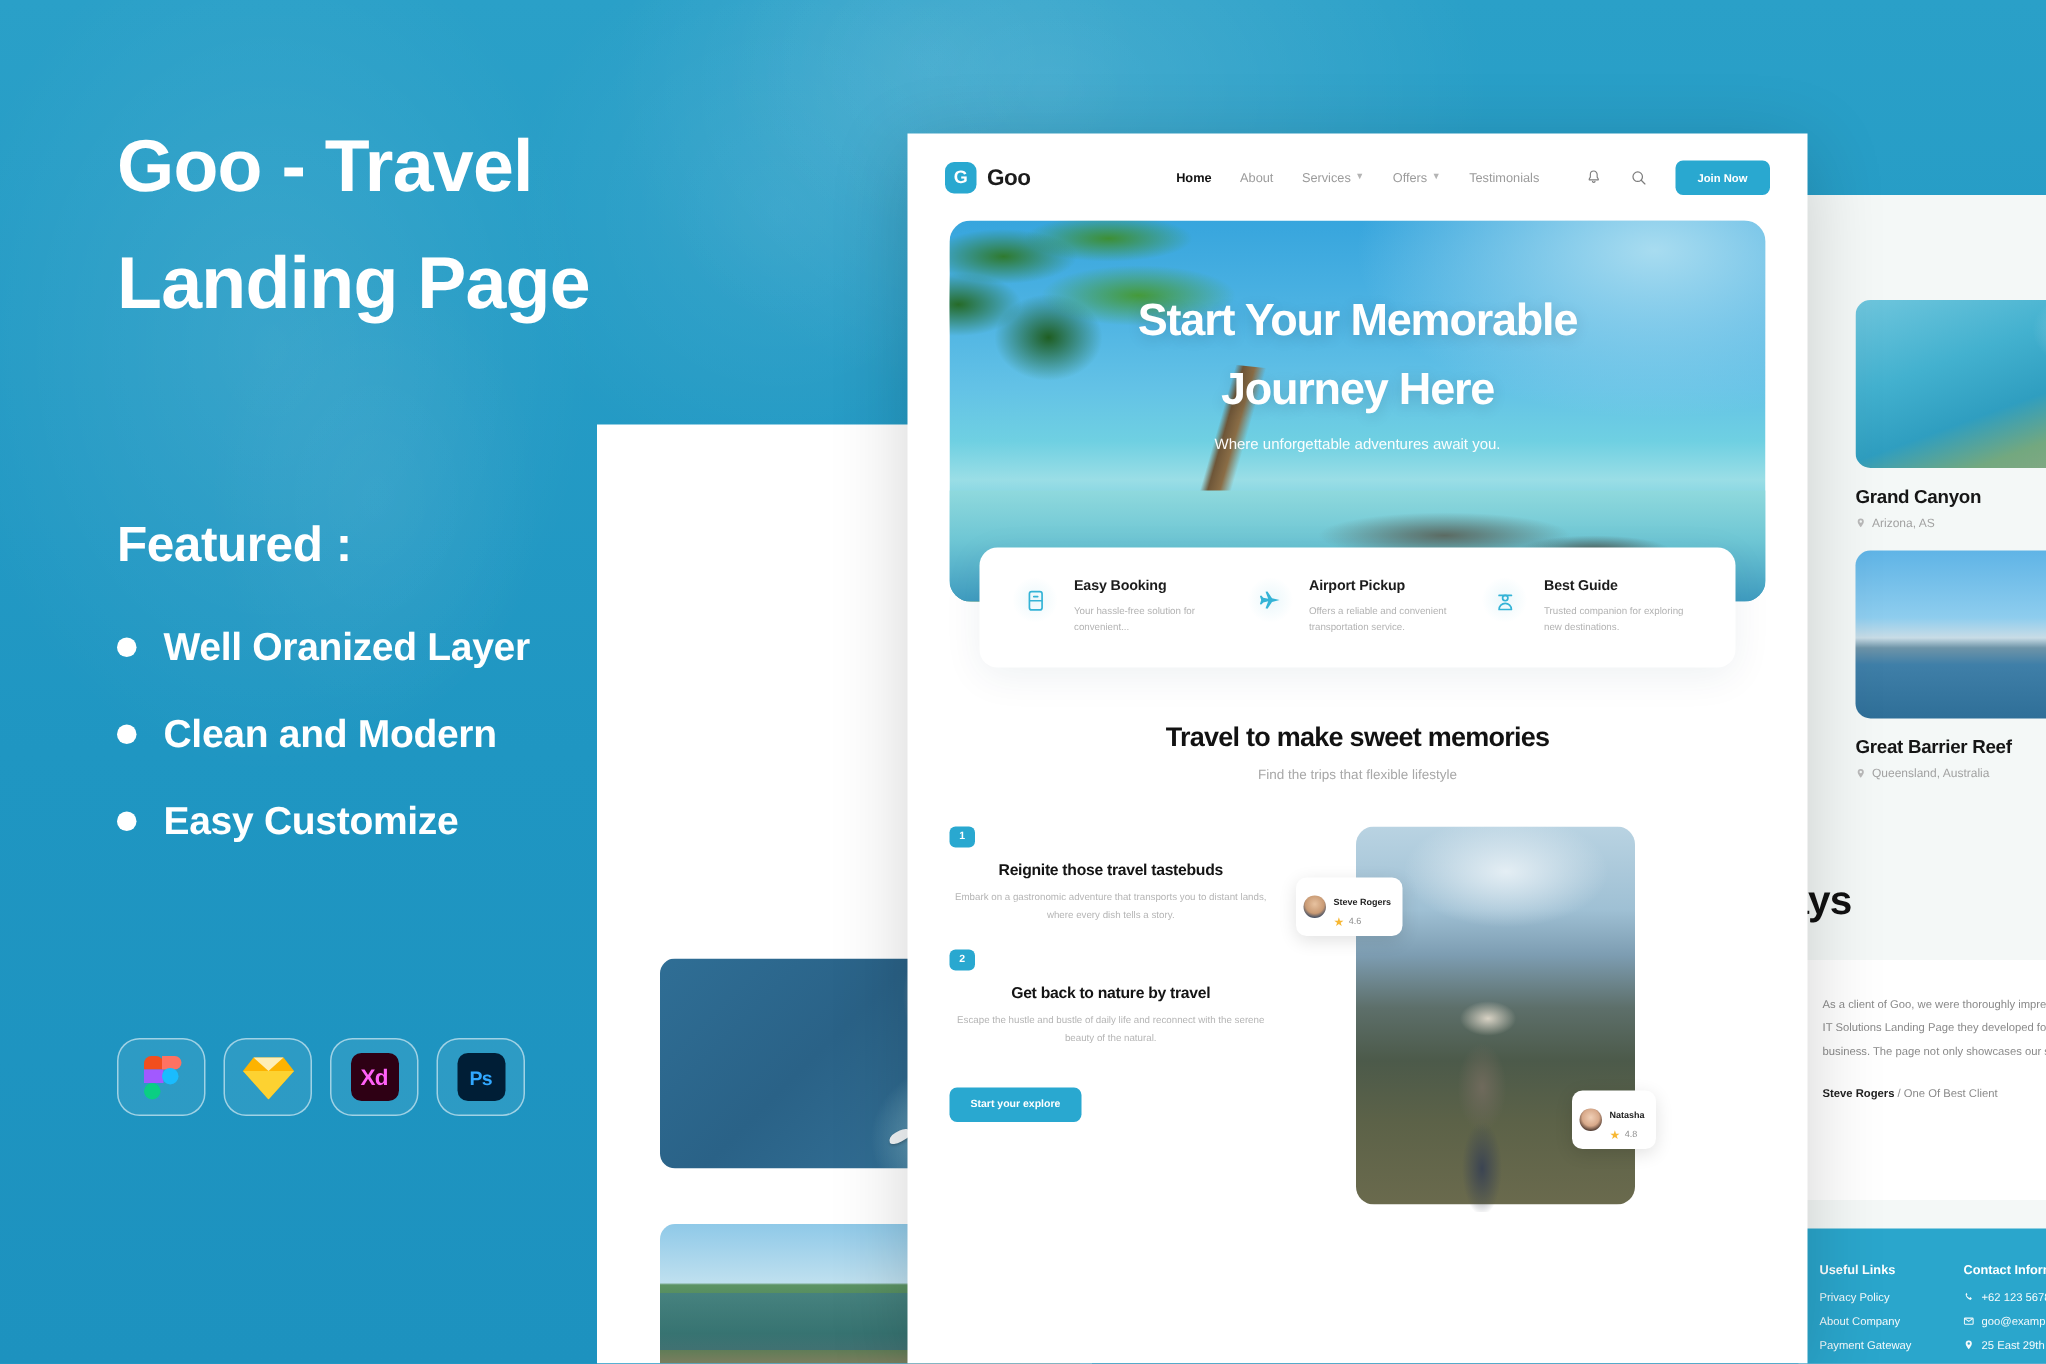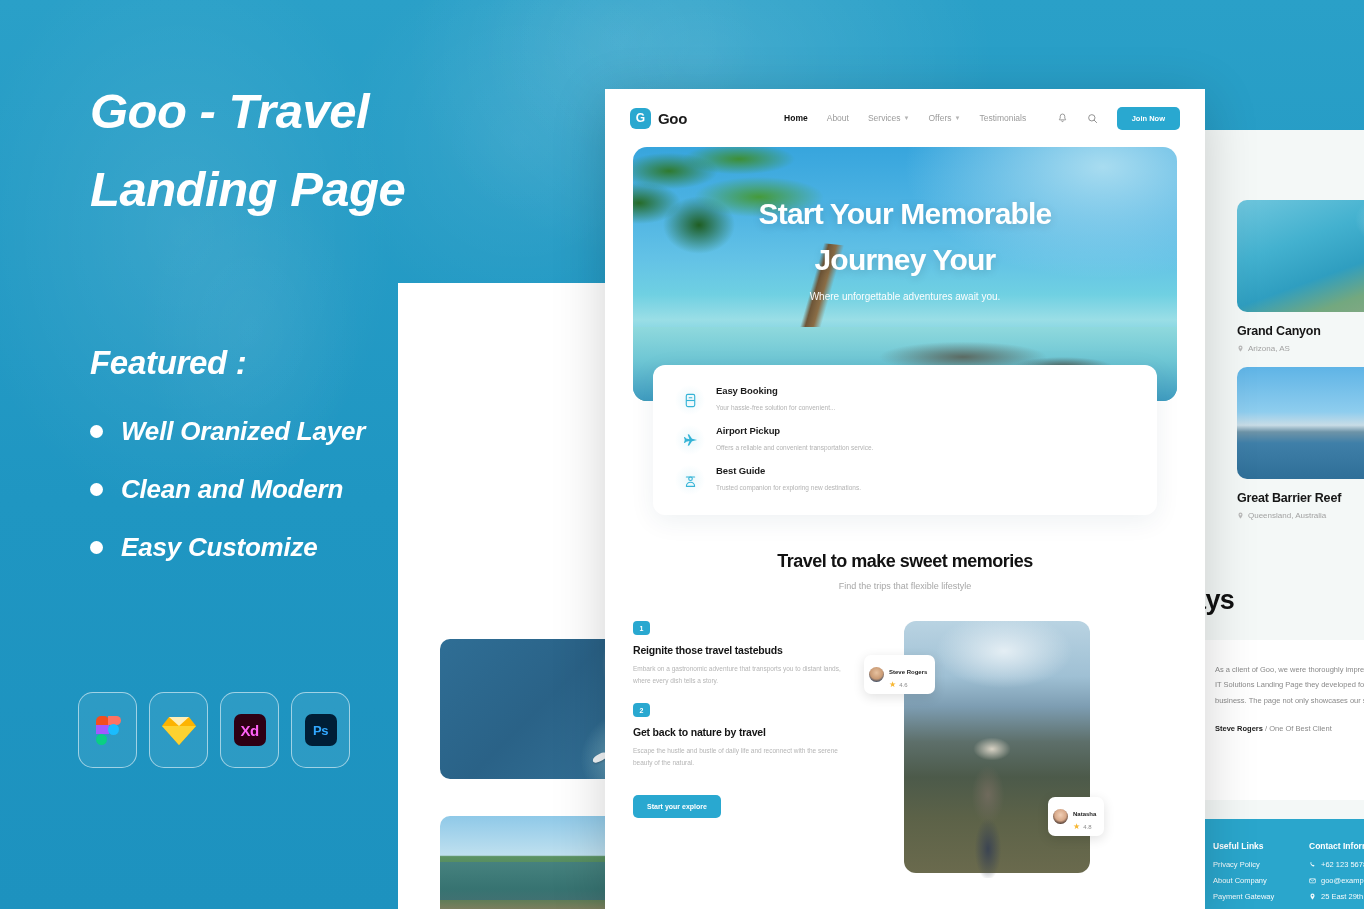--- a/index.html
+++ b/index.html
@@ -20,21 +20,21 @@
       linear-gradient(180deg, #2aa0c8 0%, #1f96c2 55%, #1d92bf 100%);
   }
   .backdrop::after {
     content:""; position:absolute; inset:0;
     background:
       radial-gradient(ellipse 160px 220px at 250px 330px, rgba(255,255,255,0.05), transparent 70%),
       radial-gradient(ellipse 200px 160px at 620px 40px, rgba(255,255,255,0.06), transparent 70%);
   }
 
   
-  .promo { position: absolute; left: 90px; top: 72px; width: 470px; z-index: 6; font-style: italic; }
+  .promo { position: absolute; left: 78px; top: 72px; width: 470px; z-index: 6; }
   .promo-title {
     color: #fff; font-weight: 800; font-size: 49px; line-height: 78px;
     letter-spacing: -0.5px;
   }
   .featured-label {
     color: #fff; font-weight: 700; font-size: 33px; letter-spacing: -0.3px;
     margin-top: 116px;
   }
   .feature-list { margin-top: 34px; }
   .feature-item { display: flex; align-items: center; margin-bottom: 27px; }
@@ -42,21 +42,21 @@
     width: 13px; height: 13px; border-radius: 50%; background: #fff;
     margin-right: 18px; flex: 0 0 auto;
   }
   .feature-text {
     color: #fff; font-weight: 700; font-size: 26px; letter-spacing: -0.2px;
   }
 
   
   .app-icons { position: absolute; left: 78px; top: 692px; display: flex; gap: 12px; z-index: 6; }
   .app-tile {
-    width: 59px; height: 76px; border-radius: 15px;
+    width: 59px; height: 52px; border-radius: 15px;
     border: 1.5px solid rgba(255,255,255,0.55);
     background: rgba(255,255,255,0.07);
     display: flex; align-items: center; justify-content: center;
   }
   .ico-inner { width: 34px; height: 34px; position: relative; }
 
   
   .fig s { position:absolute; display:block; border-radius:50%; }
   .fig .f1 { width:13px;height:9px;left:5px;top:3px;background:#f24e1e;border-radius:5px 5px 0 0;}
   .fig .f2 { width:13px;height:9px;left:17px;top:3px;background:#ff7262;border-radius:0 5px 5px 0;}
@@ -214,39 +214,39 @@
   .hero-copy { position:absolute; left:0; right:0; top: 44px; text-align:center; z-index:3; }
   .hero-h1 {
     color:#fff; font-size:30px; font-weight:800; line-height:46px; letter-spacing:-.8px;
     text-shadow: 0 2px 10px rgba(0,0,0,.14);
   }
   .hero-sub { color:#fff; font-size:10px; margin-top:8px; opacity:.97; }
 
   .features-card {
     margin: -36px 48px 0; background:#fff; border-radius: 12px;
     box-shadow: 0 6px 26px rgba(20,60,80,.07);
-    display:flex; padding: 20px 22px; gap: 10px; position: relative; z-index: 5; flex-direction: column;
+    display:flex; padding: 20px 22px; gap: 10px; position: relative; z-index: 5;
   }
   .feat { display:flex; gap:11px; flex: 1; }
   .feat-ico {
     width:30px; height:30px; border-radius:50%; flex:0 0 auto;
     display:flex; align-items:center; justify-content:center; color:#34b3d6;
     background: radial-gradient(circle, rgba(52,179,214,.10) 0%, rgba(52,179,214,0) 72%);
   }
   .feat-ico svg { width:15px; height:15px; display:block; }
   .feat-t { font-size:9.5px; font-weight:700; color:#1c1c1c; letter-spacing:-.1px; }
   .feat-d { font-size:6.5px; color:#b3b3b3; line-height:1.75; margin-top:6px; }
 
   .sec-head { text-align:center; margin-top: 36px; }
   .sec-h2 { font-size:18px; font-weight:800; color:#121212; letter-spacing:-.5px; }
   .sec-sub { font-size:9px; color:#a7a7a7; margin-top:9px; }
 
   .memories { display:flex; margin: 30px 28px 0; gap: 22px; }
   .steps { width: 215px; }
-  .step { margin-bottom: 16px; }
+  .step { margin-bottom: 16px; text-align: center; }
   .step-num {
     width:17px;height:14px;border-radius:4px;background:#29a8d0;color:#fff;
     font-size:7px;font-weight:700;display:flex;align-items:center;justify-content:center;
   }
   .step-t { margin-top:9px; font-size:10.5px; font-weight:800; color:#141414; letter-spacing:-.2px; }
   .step-d { margin-top:7px; font-size:6.5px; color:#b5b5b5; line-height:1.85; }
   .btn-explore {
     margin-top:10px; background:#29a8d0; color:#fff; border:none;
     font-size:7px; font-weight:700; padding:8px 14px; border-radius:5px;
   }
@@ -448,21 +448,21 @@
     </div>
   </div>
 
   <div class="hero">
     <div class="palm"></div>
     <div class="palm-trunk"></div>
     <div class="palm2"></div>
     <div class="sand"></div>
     <div class="hero-copy">
       <div class="hero-h1">Start Your Memorable</div>
-      <div class="hero-h1">Journey Your</div>
+      <div class="hero-h1">Journey Here</div>
       <div class="hero-sub">Where unforgettable adventures await you.</div>
     </div>
   </div>
 
   <div class="features-card">
     <div class="feat">
       <div class="feat-ico">
         <svg viewBox="0 0 16 16">
             <rect x="3.5" y="1.5" width="9" height="13" rx="1.6" fill="none" stroke="#34b3d6" stroke-width="1.2"></rect>
             <path d="M3.5 8h9" stroke="#34b3d6" stroke-width="1.2"></path>

